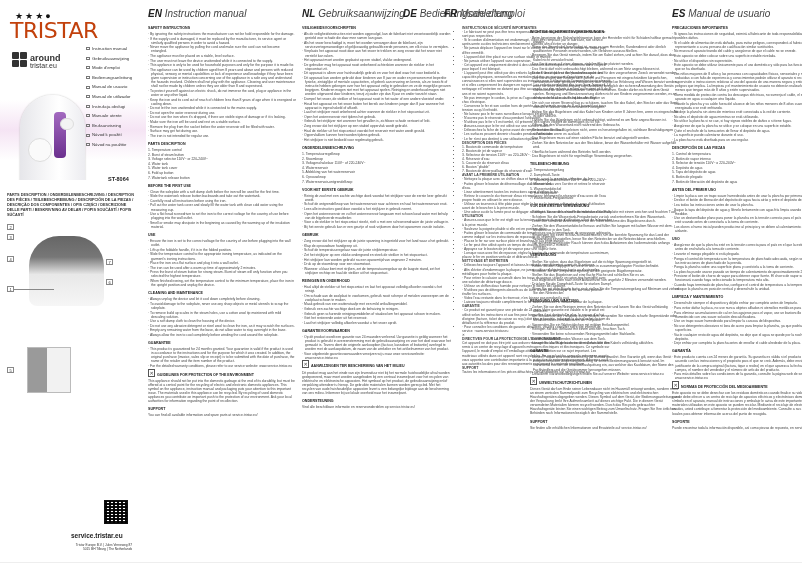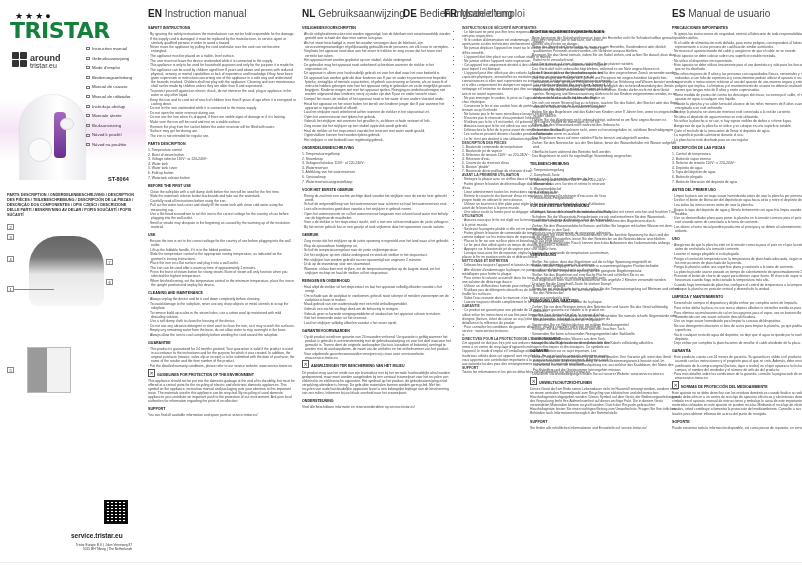--- a/index.html
+++ b/index.html
@@ -1,20 +1,20 @@
 <!DOCTYPE html>
 <html><head>
 <meta charset="utf-8">
 <style>
   * { box-sizing: border-box; margin: 0; padding: 0; }
   body { width: 802px; height: 566px; background: #ffffff; font-family: "Liberation Sans", sans-serif; color: #222; overflow: hidden; position: relative; }
   .page { position: absolute; left: 0; top: 0; width: 802px; height: 566px; }
   .leftcol { position: absolute; left: 0; top: 0; width: 146px; height: 566px; }
   .stars { position: absolute; left: 15px; top: 11px; font-size: 9px; letter-spacing: 2px; color: #111; }
-  .logo { position: absolute; left: 10px; top: 18px; font-family: "DejaVu Sans", sans-serif; font-weight: bold; font-size: 22px; letter-spacing: -0.5px; color: #15803d; }
+  .logo { position: absolute; left: 10px; top: 18px; font-family: "DejaVu Sans", sans-serif; font-weight: normal; font-size: 22px; letter-spacing: -0.5px; color: #c2410c; }
   .svc-badges { position: absolute; left: 12px; top: 52px; width: 16px; display: grid; grid-template-columns: 7px 7px; gap: 1px; }
   .svc-badges span { width: 7px; height: 7px; background: #333; display: block; border-radius: 1px; }
   .svc-logo { position: absolute; left: 30px; top: 54px; font-size: 7px; color: #333; }
   .svc-logo b { font-size: 9px; font-weight: bold; display:block; line-height: 8px; }
   .manual-list { position: absolute; left: 86px; top: 44px; list-style: none; }
   .manual-list li { font-size: 4.3px; color: #333; height: 9.6px; line-height: 9.6px; white-space: nowrap; display: flex; align-items: center; gap: 2px; }
   .manual-list li .flag { width: 4px; height: 3px; border: 0.5px solid #777; display: inline-block; }
   .iron-area { position: absolute; left: 0; top: 40px; width: 146px; height: 140px; overflow: hidden; }
   .iron-bg { position: absolute; left: 0; top: 60px; width: 146px; height: 60px; background: linear-gradient(180deg, #ffffff 0%, #f5e4f4 50%, #ffffff 100%); }
   .iron-body { position: absolute; left: 20px; top: 55px; width: 65px; height: 110px; border-radius: 40px 40px 10px 10px; background: linear-gradient(90deg, #e6e6ea, #ffffff 60%, #ececf0); box-shadow: 0 0 2px #bbb; }
@@ -27,21 +27,21 @@
   .dg-label { position: absolute; width: 7px; height: 6px; border: 0.5px solid #888; font-size: 4px; text-align: center; line-height: 5px; color: #333; background: #fff; }
   .dg-line { position: absolute; height: 0.5px; background: #888; }
   .dg-iron { position: absolute; left: 22px; top: 14px; width: 75px; height: 70px; border-radius: 30px 30px 8px 8px; background: linear-gradient(180deg, #666 0%, #777 30%, #e8e8e8 55%, #f6f6f6 100%); }
   .dg-photo { position: absolute; left: 20px; top: 125px; width: 44px; height: 46px; border: 0.5px solid #bbb; background: linear-gradient(90deg, #9a9a9a 0%, #9a9a9a 45%, #f2f2f2 46%); }
   .qr { position: absolute; left: 104px; top: 500px; width: 24px; height: 24px; background:
       repeating-linear-gradient(0deg, #111 0 2px, #fff 2px 3px),
       repeating-linear-gradient(90deg, #111 0 2px, #fff 2px 4px); background-blend-mode: multiply; border: 1px solid #111; }
   .svc-url { position: absolute; left: 71px; top: 532px; font-size: 6.5px; font-weight: bold; color: #222; }
   .addr { position: absolute; left: 70px; top: 543px; width: 62px; font-size: 3.2px; line-height: 4px; text-align: right; color: #333; }
   .col { position: absolute; top: 8px; font-size: 3.4px; line-height: 4.1px; color: #444; }
-  .col .lang-head { font-size: 10px; color: #444; margin-bottom: 6px; line-height: 12px; white-space: nowrap; }
+  .col .lang-head { font-size: 10px; color: #444; margin-bottom: 6px; line-height: 12px; white-space: nowrap; font-style: italic; }
   .col .lang-head b { color: #222; }
   .col h4 { font-size: 3.6px; font-weight: bold; color: #222; margin: 4px 0 2px; text-transform: uppercase; }
   .col ul { list-style: none; }
   .col ul li { padding-left: 3px; text-indent: -3px; margin-bottom: 0.5px; }
   .col p { margin-bottom: 1px; }
   .col .env { display: flex; gap: 2px; }
   .col .env-icon { width: 7px; height: 8px; border: 0.5px solid #555; flex: none; font-size: 5px; line-height: 7px; text-align: center; }
   .col-en { left: 148px; width: 148px; }
   .col-nl { left: 302px; width: 150px; }
   .col-fr-body { position: absolute; left: 462px; top: 26px; width: 150px; font-size: 3.4px; line-height: 4.1px; color: #444; }

